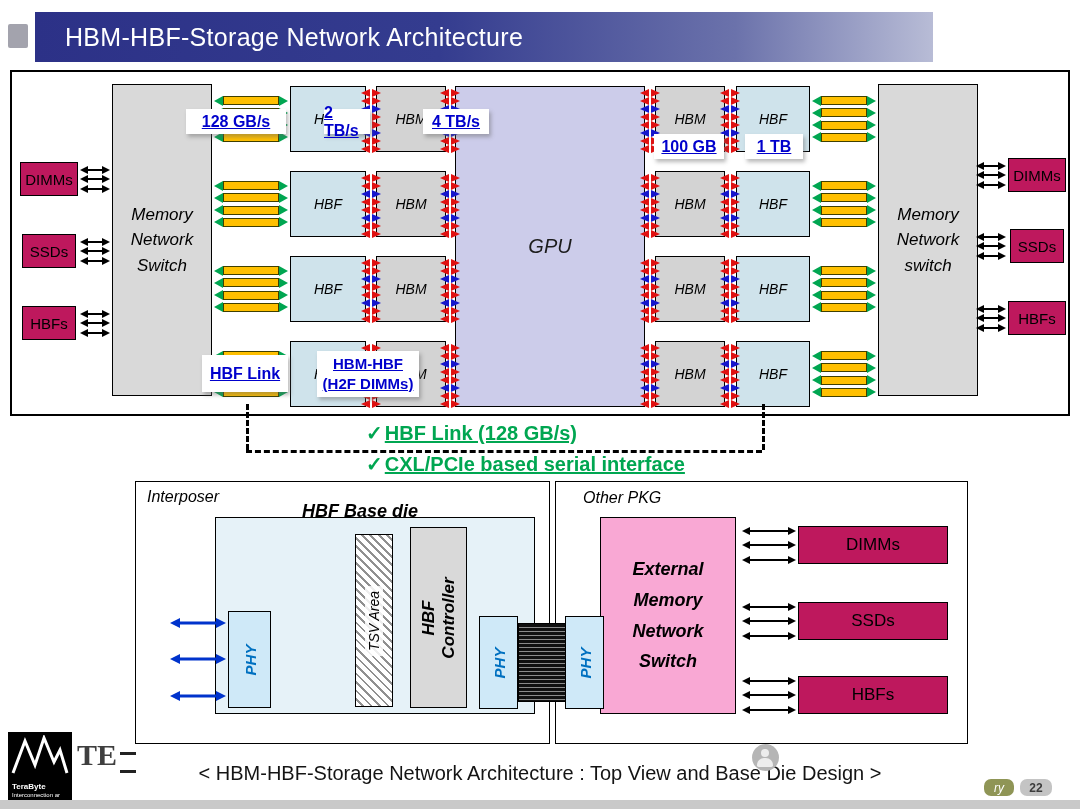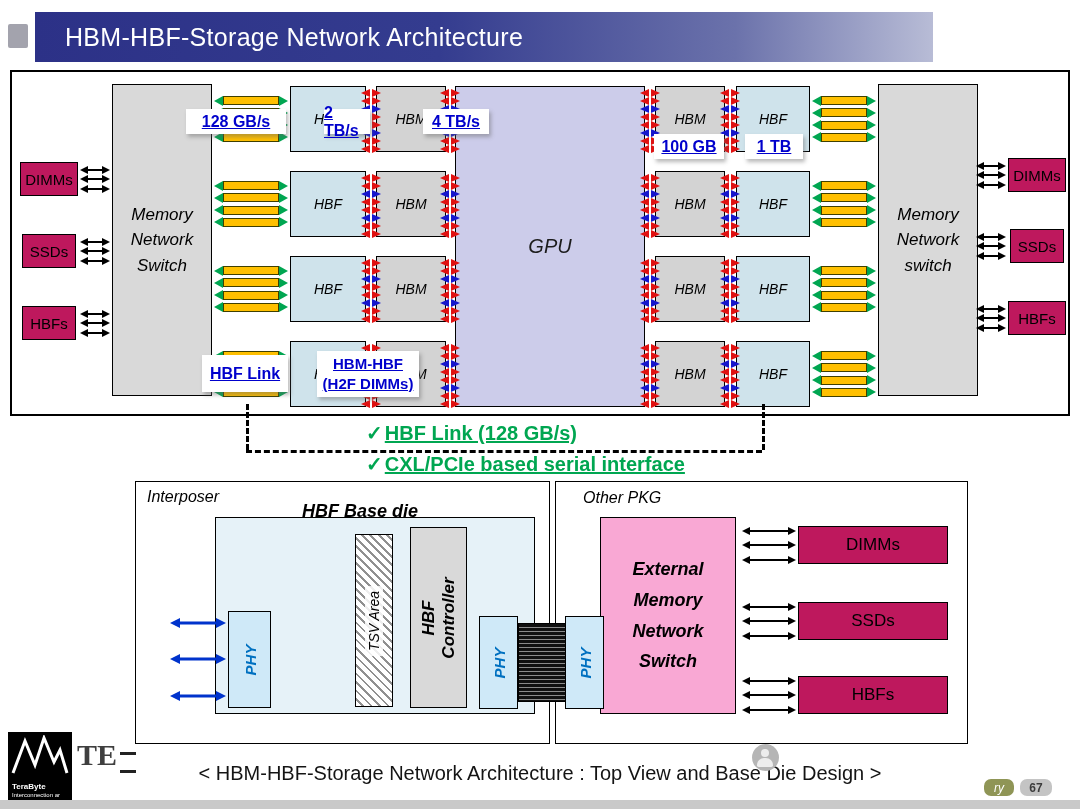--- a/index.html
+++ b/index.html
@@ -1107,16 +1107,16 @@
     <div class="l1">TeraByte</div>
     <div class="l2">Interconnection ar</div>
   </div>
 
   <div class="abs caption" style="left:110px;top:762px;width:860px">&lt; HBM-HBF-Storage Network Architecture : Top View and Base Die Design &gt;</div>
   <div class="abs logo-te" style="left:77px;top:738px">TE</div>
   <div class="abs logo-dash" style="left:120px;top:752px"></div>
   <div class="abs logo-dash" style="left:120px;top:770px"></div>
   <div class="abs wm-icon" style="left:752px;top:744px"></div>
   <div class="abs chip olive" style="left:984px;top:779px">ry</div>
-  <div class="abs chip gray" style="left:1020px;top:779px">67</div>
+  <div class="abs chip gray" style="left:1020px;top:779px">22</div>
   <div class="abs bottom-strip" style="left:0;top:800px;width:1080px;height:9px"></div>
 
 </div>
 
 </body></html>

